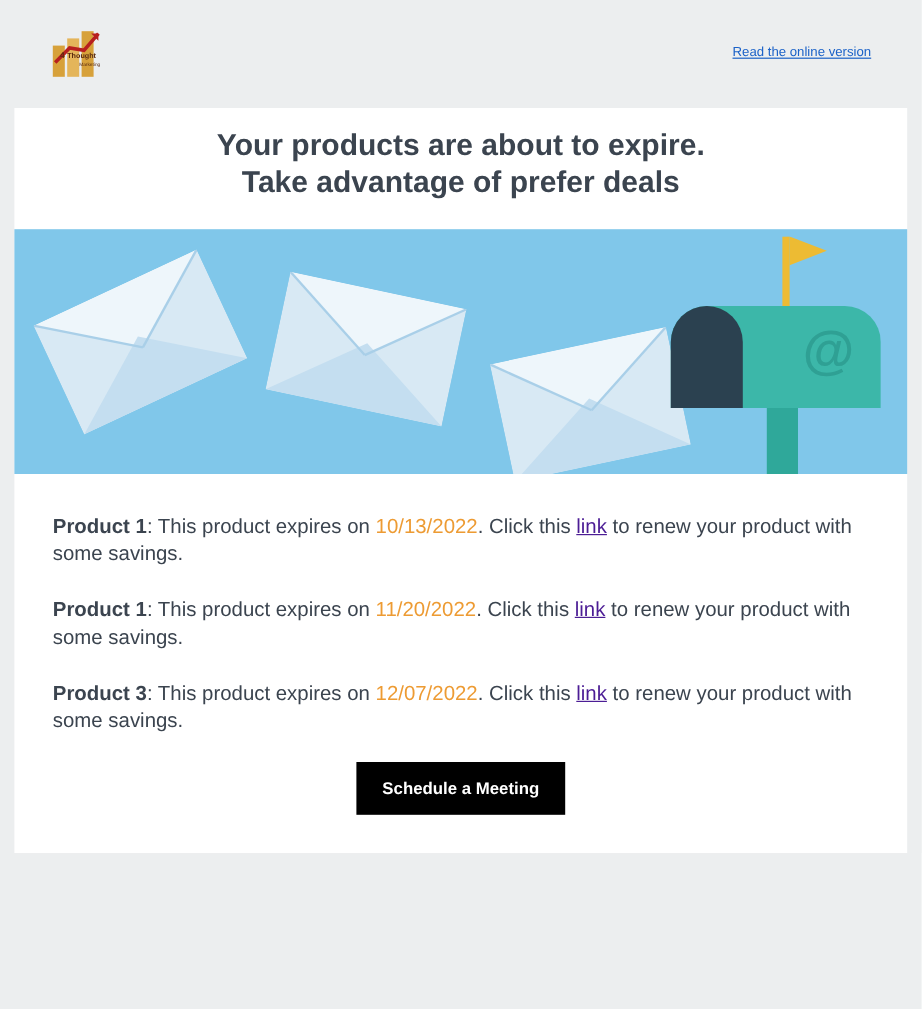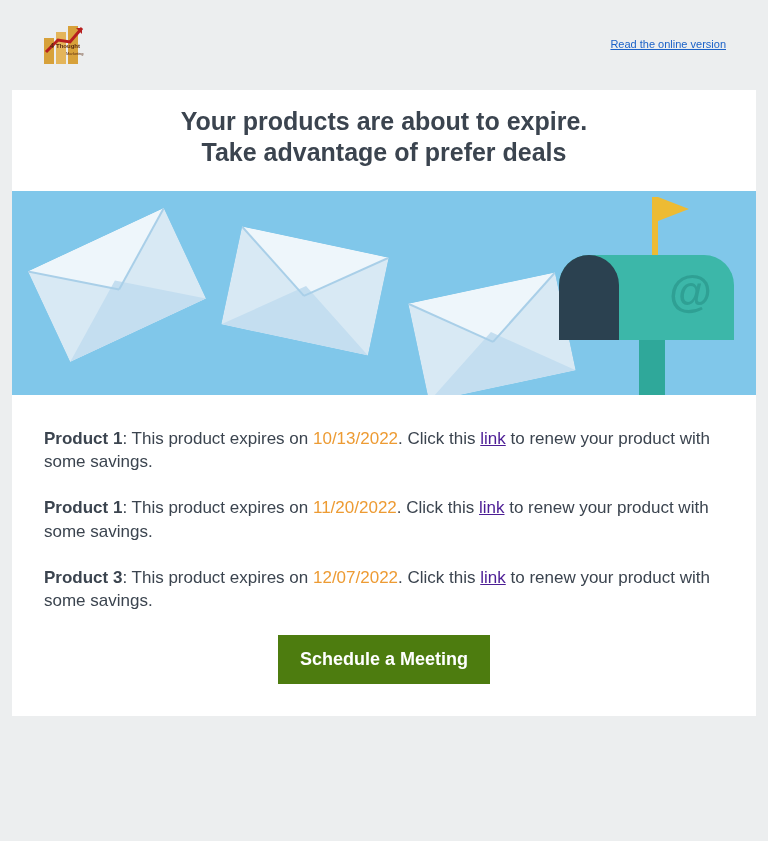--- a/index.html
+++ b/index.html
@@ -72,24 +72,24 @@
   }
   .note {
     margin-bottom: 16px;
   }
   .cta-wrap {
     text-align: center;
     padding-bottom: 10px;
   }
   .cta {
     display: inline-block;
-    background: #4d7c0f;
+    background: #000000;
     color: #ffffff;
     font-weight: 700;
-    font-size: 18px;
+    font-size: 14px;
     padding: 14px 22px;
     border: none;
     cursor: pointer;
   }
   
   .env {
     position: absolute;
     width: 150px;
     height: 100px;
   }

